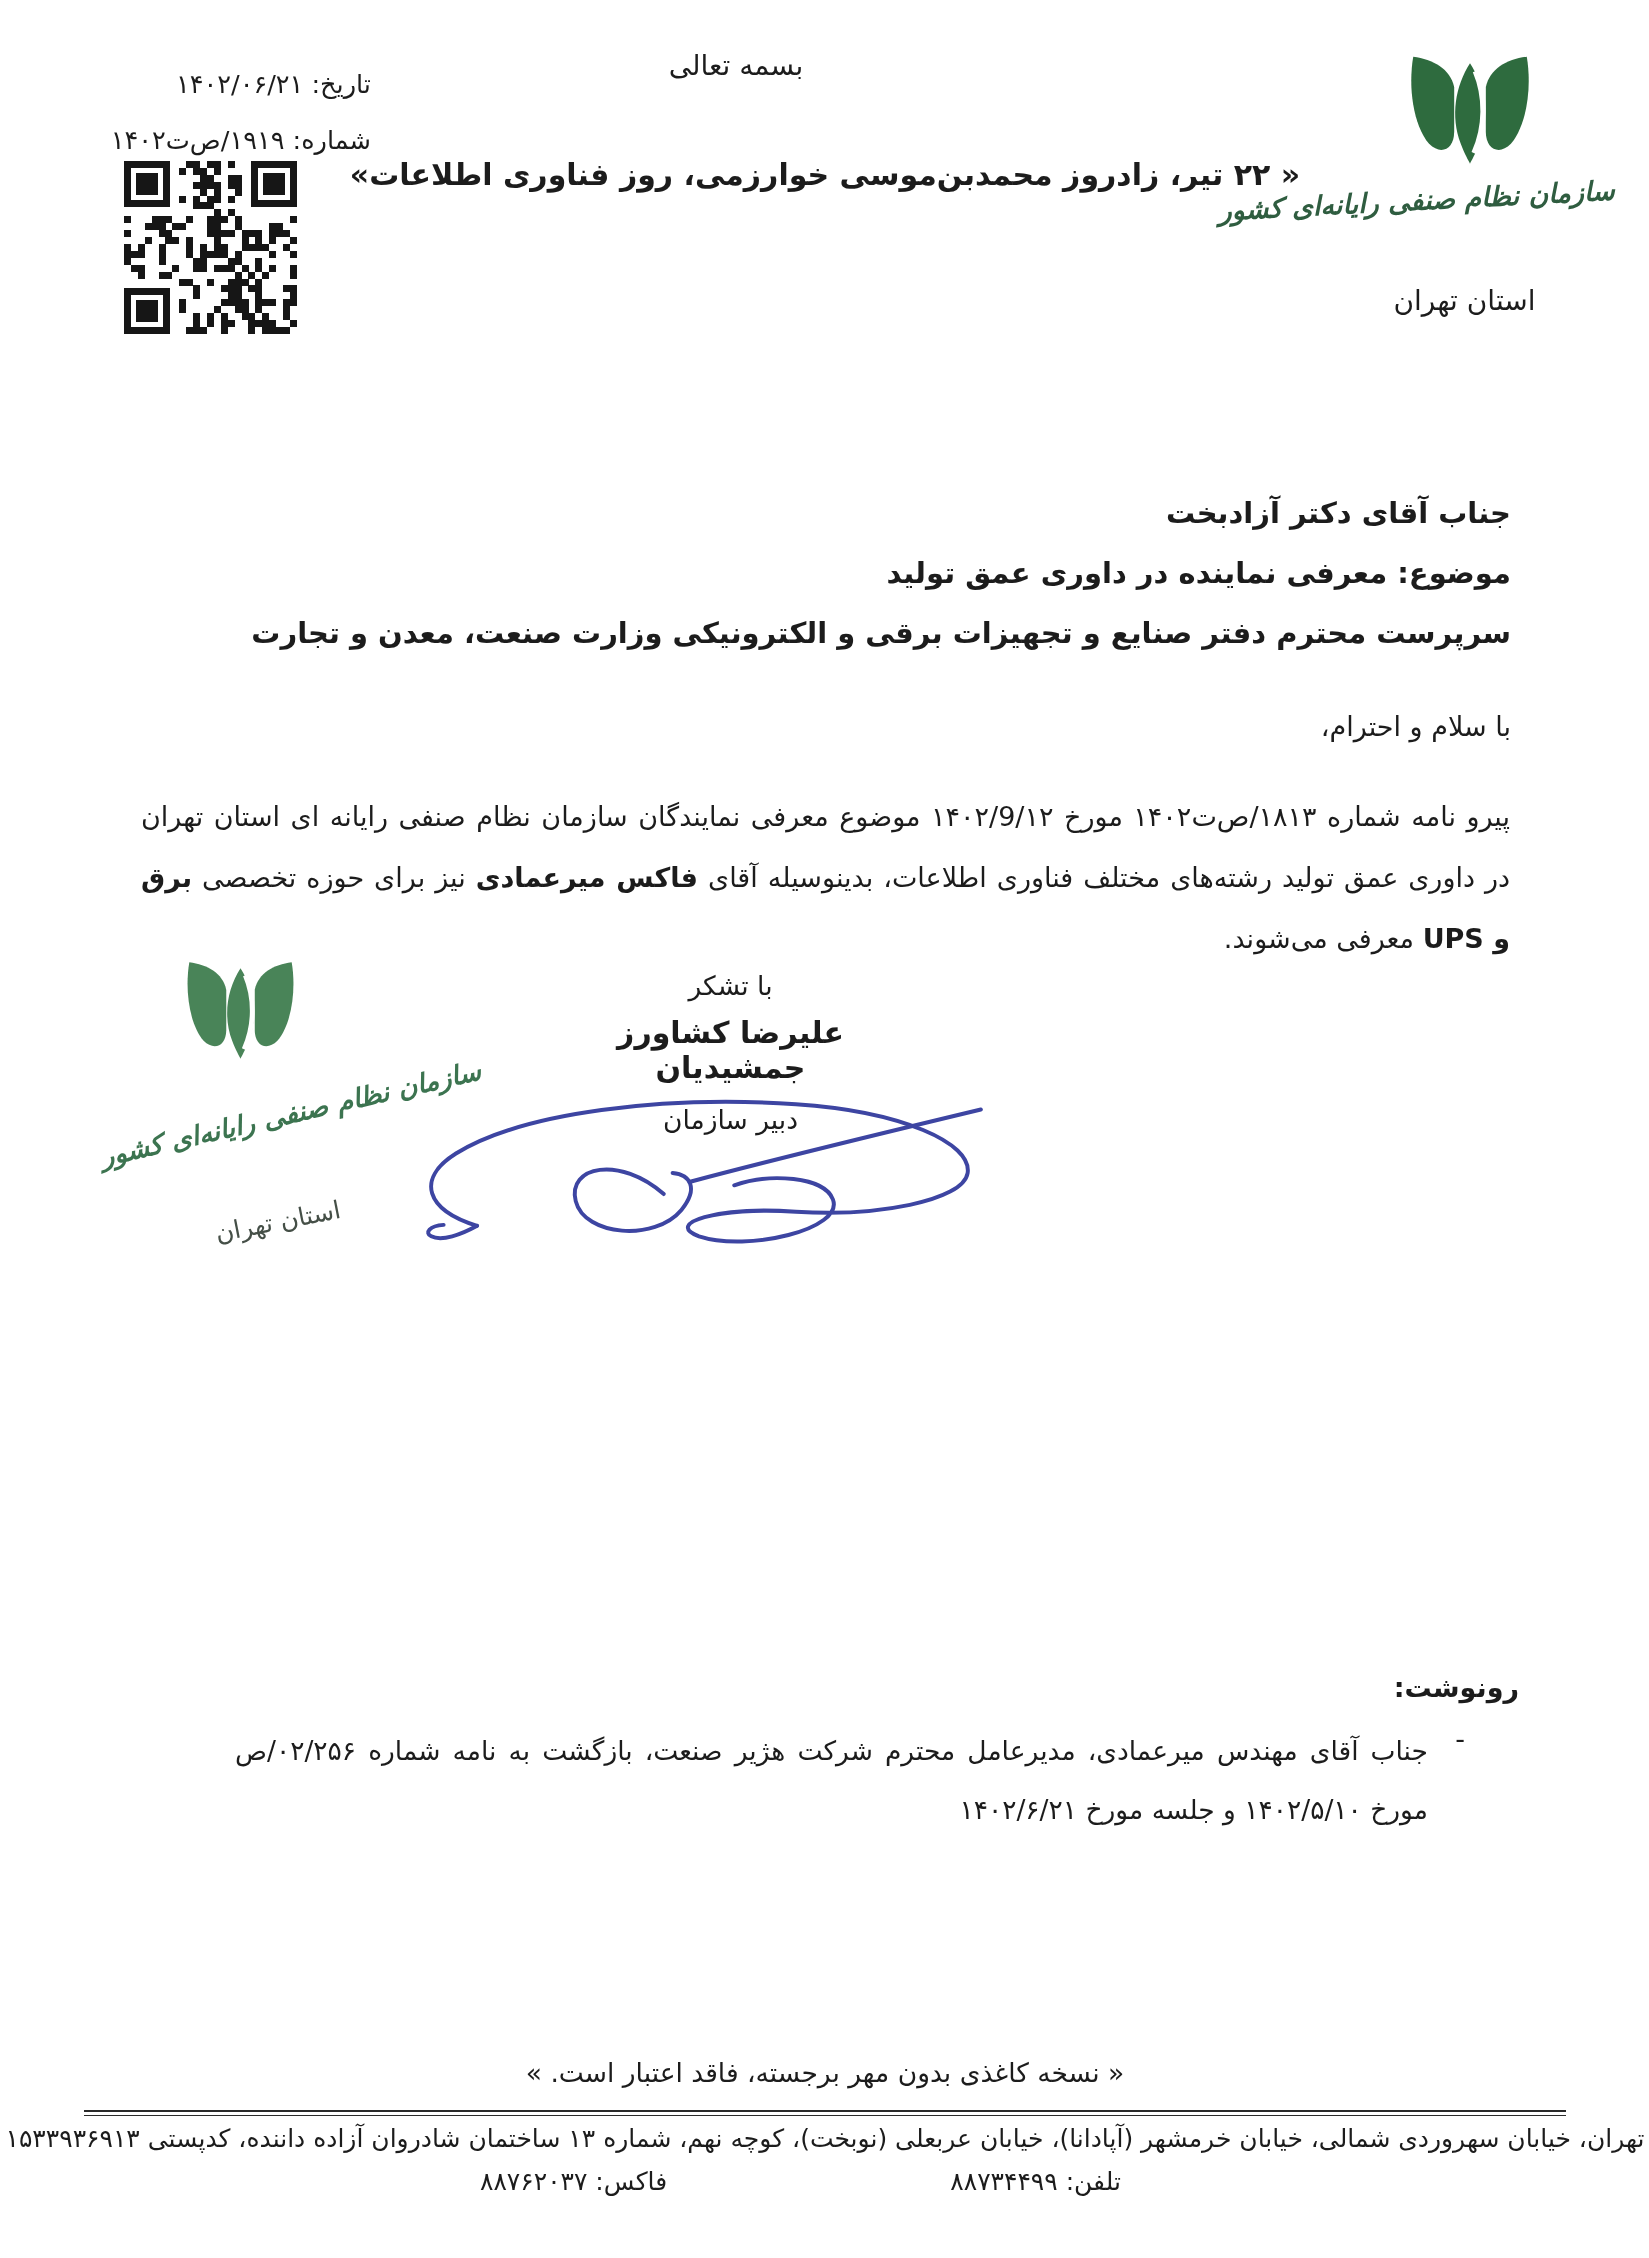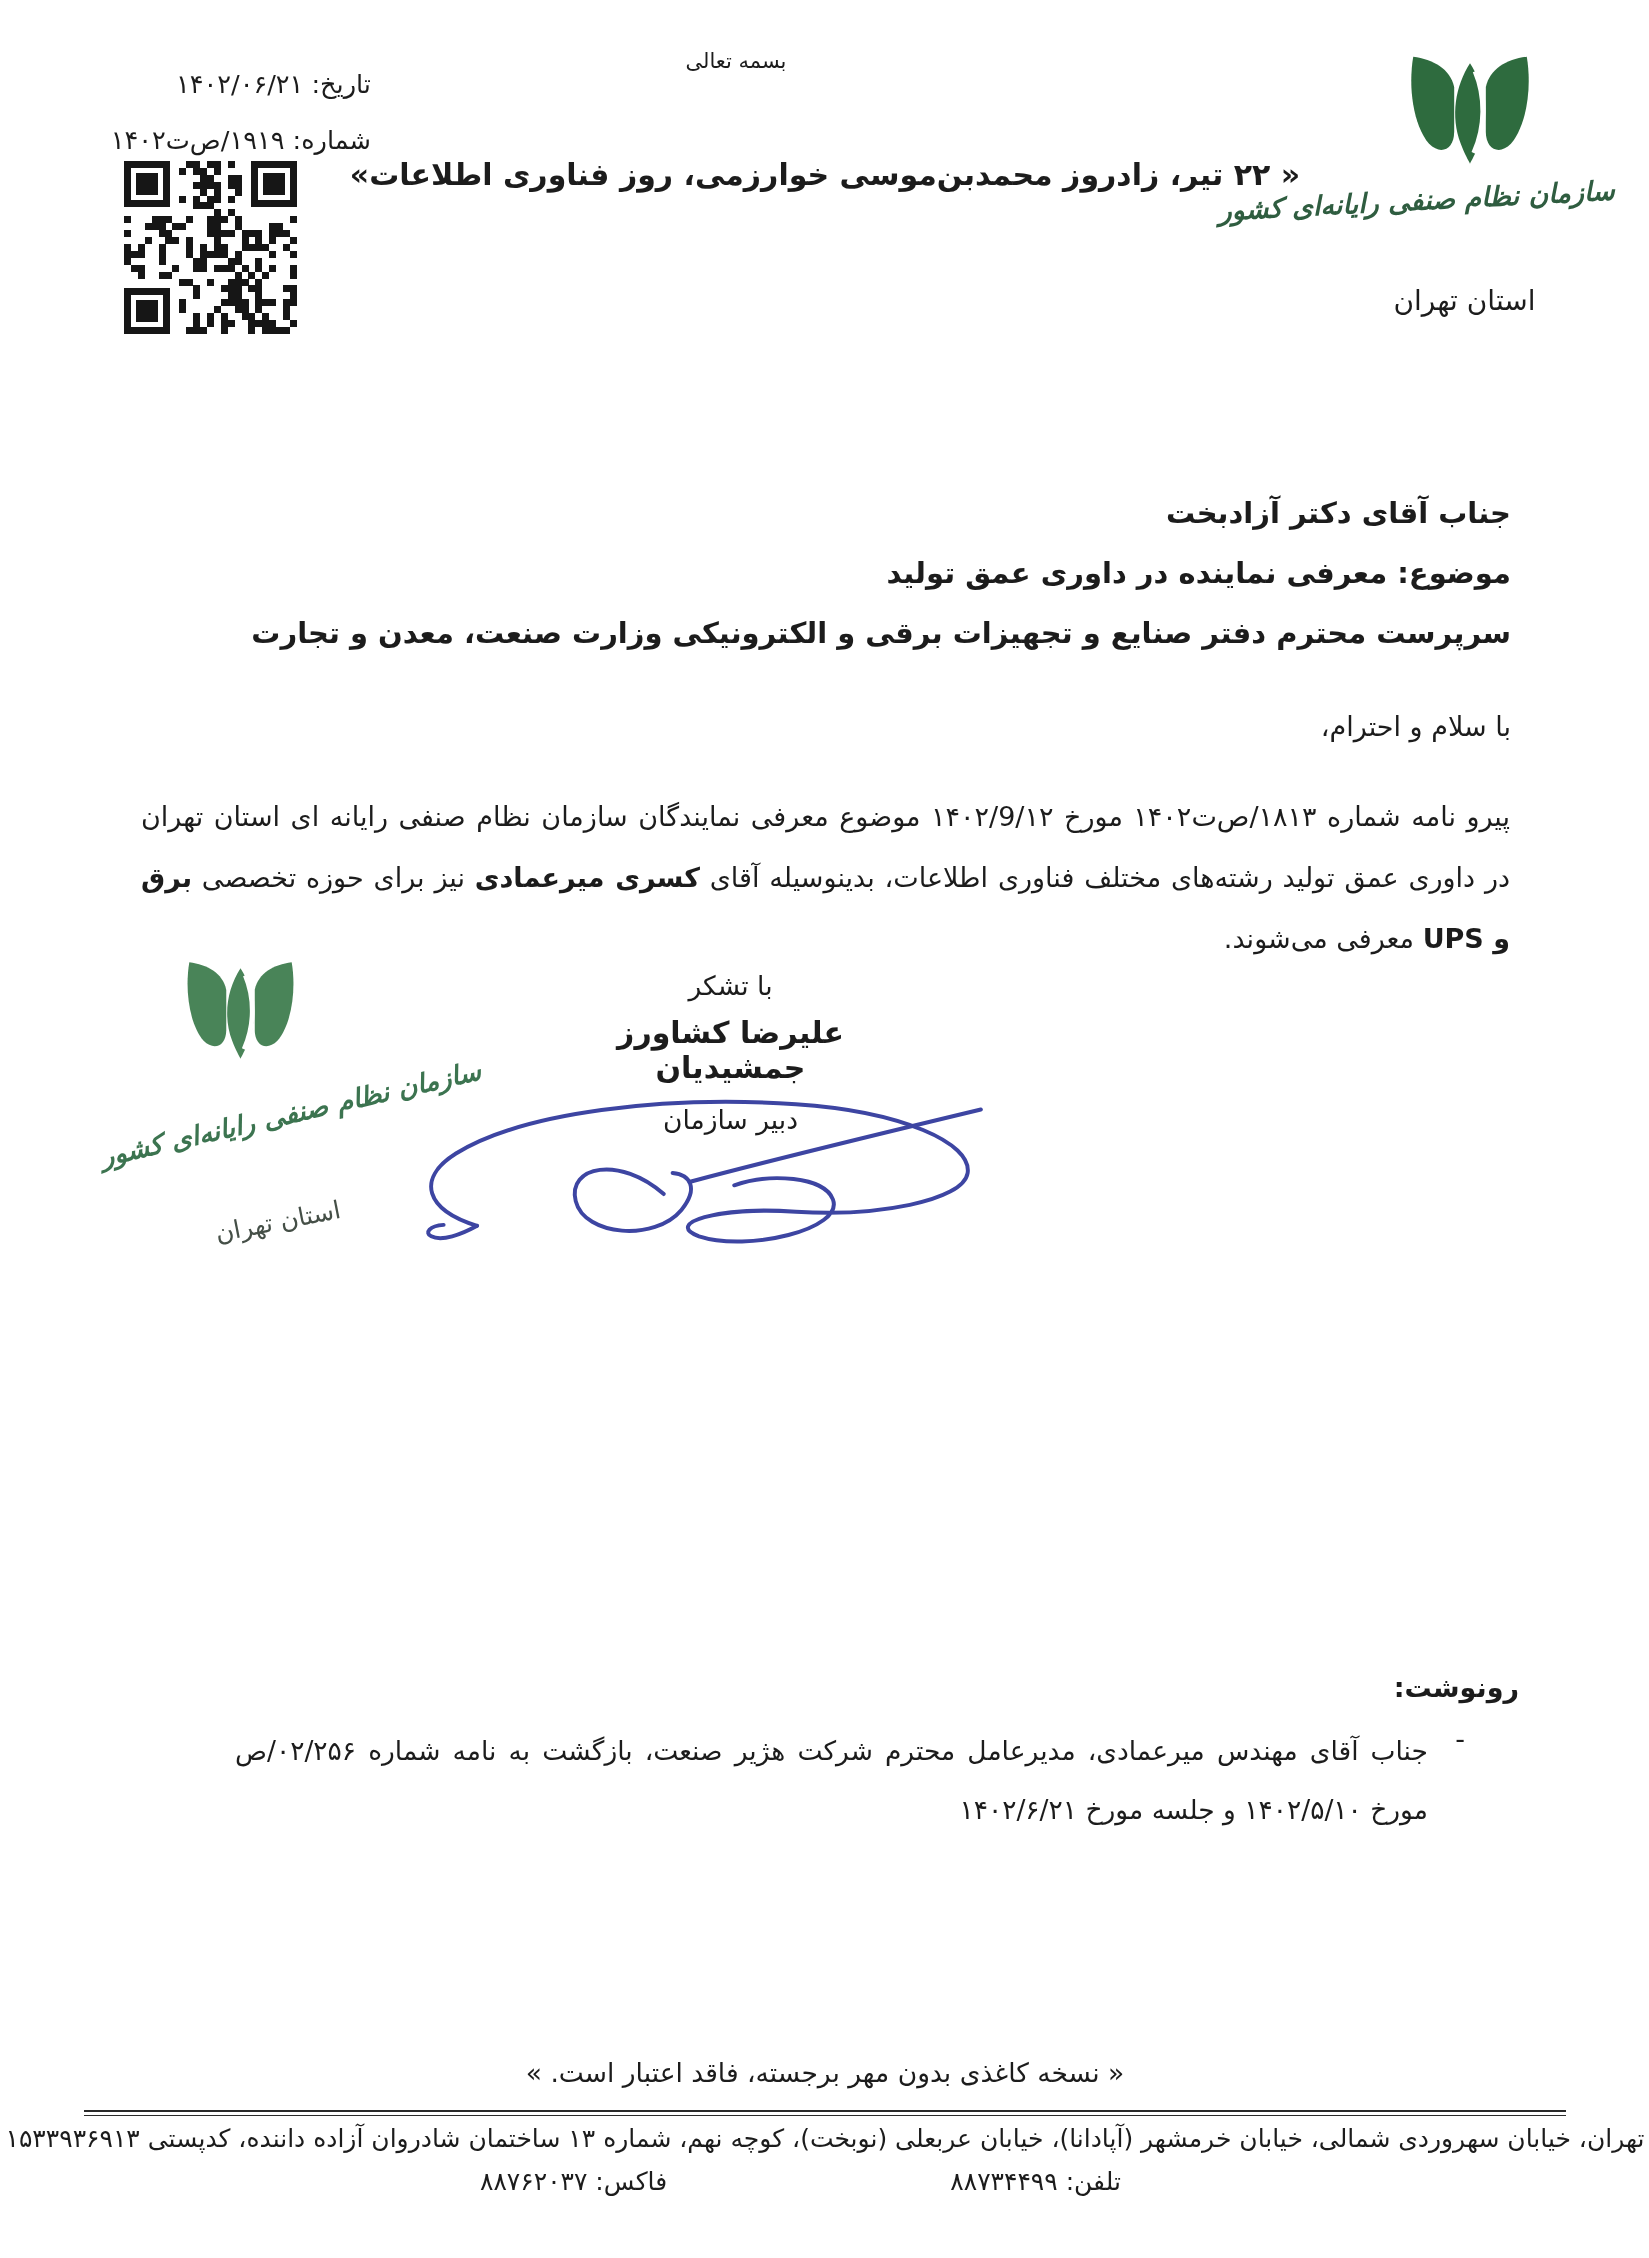--- a/index.html
+++ b/index.html
@@ -12,21 +12,21 @@
 
   
   .date-block{top:56px;right:1279px;text-align:right;font-size:25.6px;line-height:56px;white-space:nowrap;}
   .qr{left:124px;top:161px;width:173px;height:173px;background:#fff;}
   .qr i{position:absolute;background:#161616;}
   .qr .finder{position:absolute;width:46px;height:46px;border:7px solid #161616;box-sizing:border-box;background:#fff;}
   .qr .finder::after{content:"";position:absolute;inset:5.3px;background:#161616;}
   .qr .f-tl{left:0;top:0}.qr .f-tr{right:0;top:0}.qr .f-bl{left:0;bottom:0}
 
   
-  .bismillah{top:49px;left:0;width:1472px;text-align:center;font-size:21px;}
+  .bismillah{top:49px;left:0;width:1472px;text-align:center;font-size:28px;}
   .occasion{top:157px;left:0;width:1650px;text-align:center;font-size:30px;font-weight:bold;}
 
   
   .logo-top{left:1404px;top:44px;width:132px;height:139px;}
   .org-callig{left:1187px;top:185px;width:459px;text-align:center;font-size:27px;font-weight:bold;font-style:italic;color:#2f5d40;transform:rotate(-3deg);}
   .branch-top{left:1319px;top:284px;width:291px;text-align:center;font-size:28px;}
 
   
   .recipient{top:483px;right:139px;text-align:right;font-weight:bold;font-size:29px;line-height:60px;white-space:nowrap;}
 
@@ -275,21 +275,21 @@
 <div class="abs org-callig">سازمان نظام صنفی رایانه‌ای کشور</div>
 <div class="abs branch-top">استان تهران</div>
 
 <div class="abs recipient">
   <div>جناب آقای دکتر آزادبخت</div>
   <div>موضوع: معرفی نماینده در داوری عمق تولید</div>
   <div>سرپرست محترم دفتر صنایع و تجهیزات برقی و الکترونیکی وزارت صنعت، معدن و تجارت</div>
 </div>
 
 <div class="abs salutation">با سلام و احترام،</div>
-<p class="abs body-par"><span>پیرو نامه شماره ۱۸۱۳/ص‌ت۱۴۰۲ مورخ ۱۴۰۲/9/۱۲ موضوع معرفی نمایندگان سازمان نظام صنفی رایانه ای استان تهران در داوری عمق تولید رشته‌های مختلف فناوری اطلاعات، بدینوسیله آقای </span><span class="b">کسری میرعمادی</span><span> نیز برای حوزه تخصصی </span><span class="b">برق و UPS</span><span> معرفی می‌شوند.</span></p>
+<p class="abs body-par"><span>پیرو نامه شماره ۱۸۱۳/ص‌ت۱۴۰۲ مورخ ۱۴۰۲/9/۱۲ موضوع معرفی نمایندگان سازمان نظام صنفی رایانه ای استان تهران در داوری عمق تولید رشته‌های مختلف فناوری اطلاعات، بدینوسیله آقای </span><span class="b">فاکس میرعمادی</span><span> نیز برای حوزه تخصصی </span><span class="b">برق و UPS</span><span> معرفی می‌شوند.</span></p>
 
 <div class="abs sig">
   <div class="thanks">با تشکر</div>
   <div class="name">علیرضا کشاورز جمشیدیان</div>
   <div class="role">دبیر سازمان</div>
 </div>
 
 <div class="abs stamp">
   <svg class="tulip" viewBox="0 0 100 100" xmlns="http://www.w3.org/2000/svg">
     <g fill="#3a7a4a">

